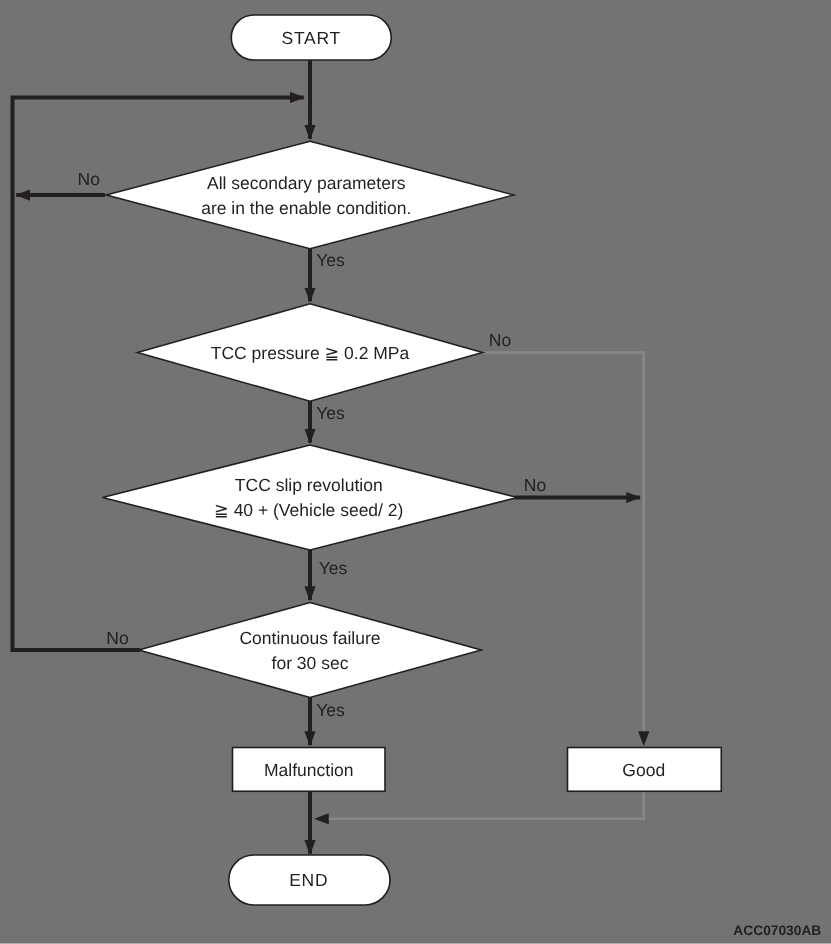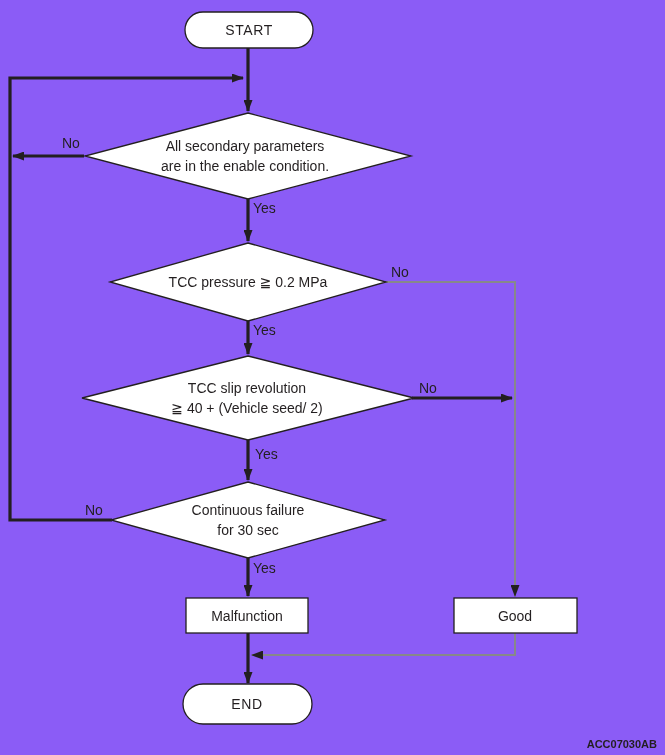--- a/index.html
+++ b/index.html
@@ -1,19 +1,19 @@
 <!DOCTYPE html>
 <html><head>
 <meta charset="utf-8">
 <style>
   html,body{margin:0;padding:0;background:#ffffff;}
   .page{
     position:relative;
     width:665px;height:755px;
-    background:#8b5cf6;
+    background:#737373;
     font-family:"Liberation Sans","DejaVu Sans",sans-serif;
     overflow:hidden;
   }
   svg{display:block;}
   svg text{
     fill:#231f20;
     font-size:14px;
     font-family:"Liberation Sans","DejaVu Sans",sans-serif;
   }
   .shape{fill:#ffffff;stroke:#231f20;stroke-width:1.3;}

